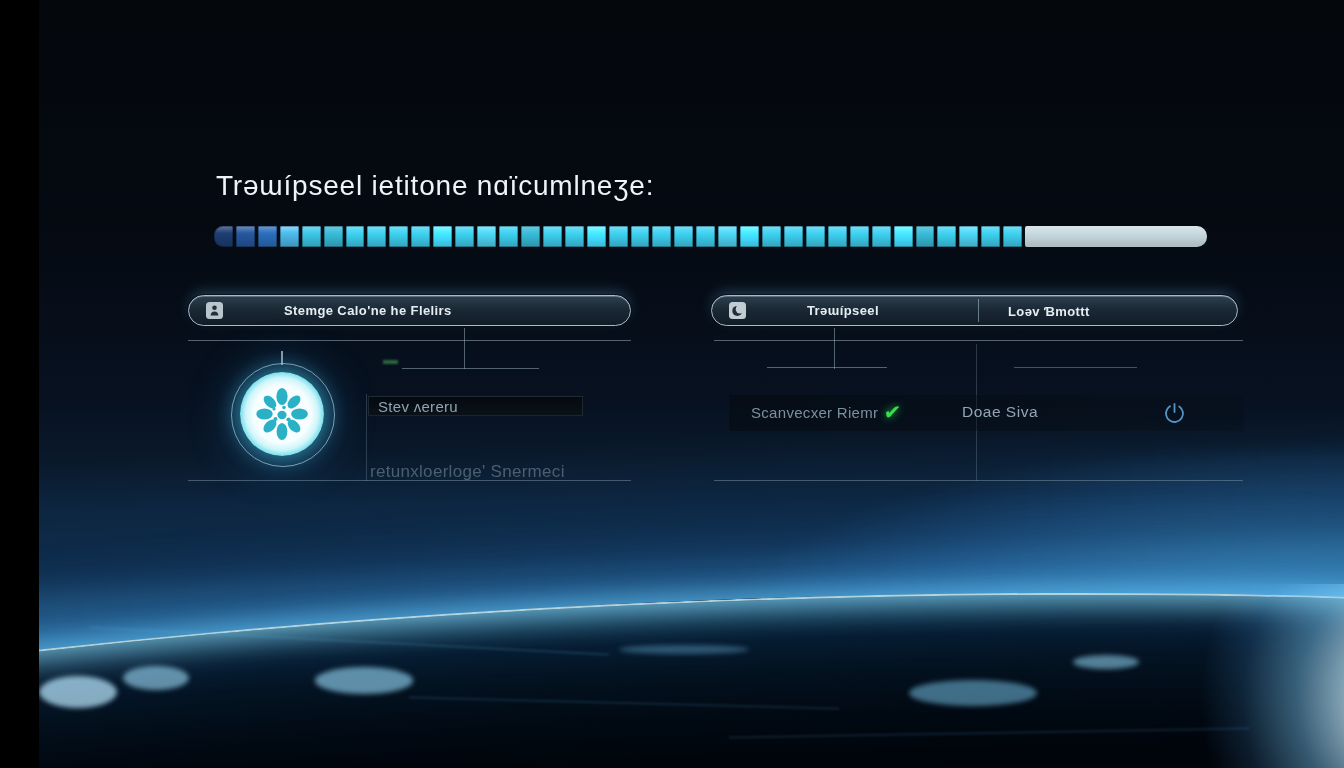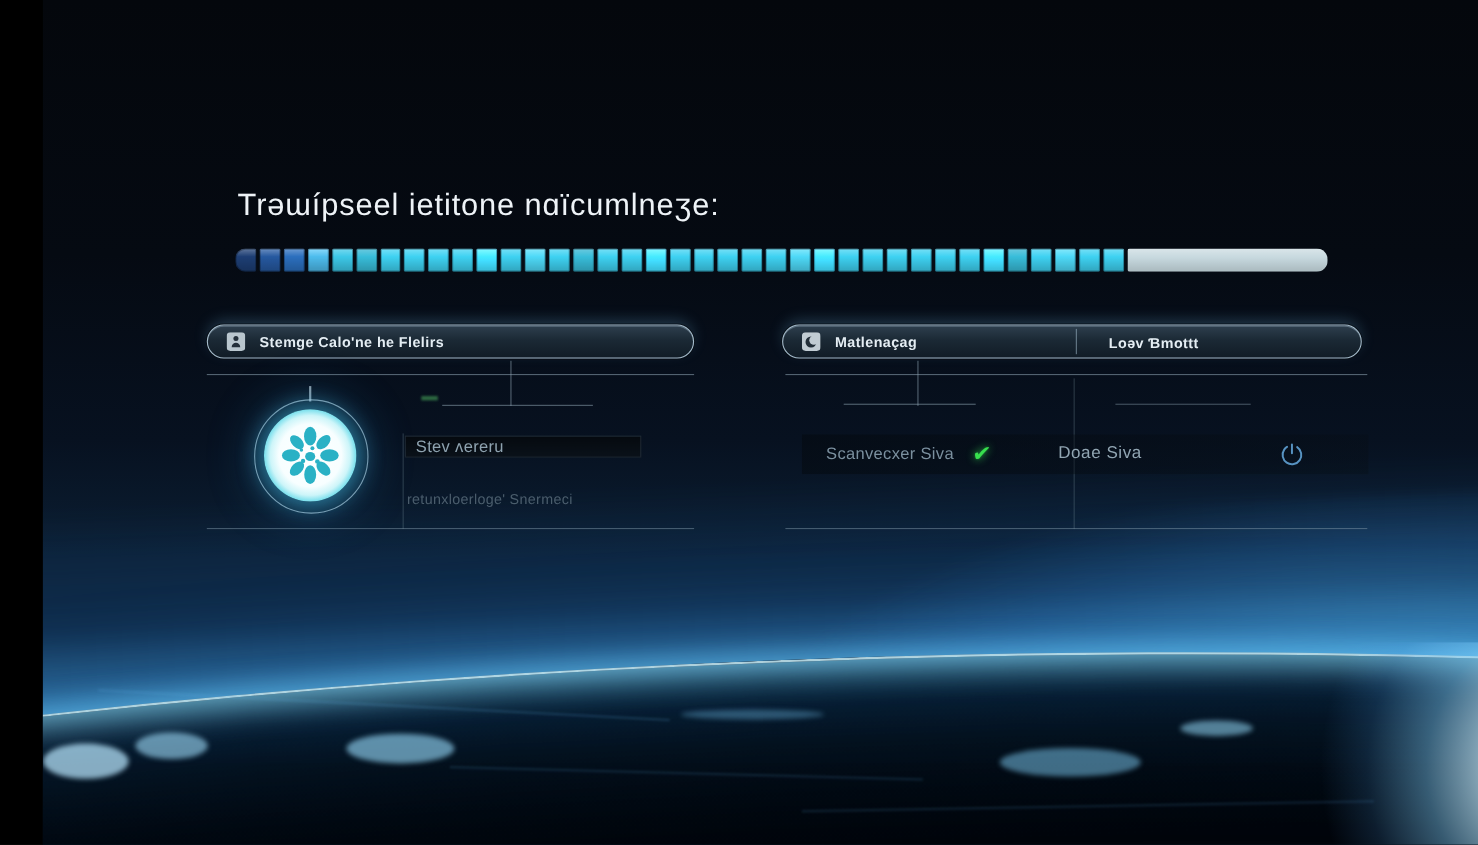--- a/index.html
+++ b/index.html
@@ -49,21 +49,21 @@
   .seg:first-child{border-radius:9px 2px 2px 9px;}
   .seg:nth-child(7n+4){filter:brightness(1.12);}
   .seg:nth-child(9n+6){filter:brightness(.9);}
   .seg:nth-child(11n+2){filter:brightness(1.05) saturate(.9);}
   .progress-track{flex:1;margin-left:3px;border-radius:2px 10px 10px 2px;
     background-image:linear-gradient(180deg,rgba(255,255,255,.35),rgba(255,255,255,0) 40%,rgba(0,0,0,.12) 90%);}
   
   .hdr{position:absolute;height:31px;border-radius:17px;border:1px solid #a6bccb;box-sizing:border-box;
     background:linear-gradient(180deg,#2e3f4e 0%,#1b2935 45%,#111c26 100%);
     display:flex;align-items:center;z-index:5;cursor:pointer;
-    box-shadow:0 0 0 1px rgba(8,15,22,.85),0 -5px 14px -2px rgba(120,190,235,.28),inset 0 1px 0 rgba(195,222,240,.3);}
+    box-shadow:0 0 0 1px rgba(8,15,22,.85),0 -5px 14px -2px rgba(120,190,235,.28),inset 0 1px 0 rgba(195,222,240,.3);gap:48px;}
   .hdr.left{left:149px;top:295px;width:443px;}
   .hdr.right{left:672px;top:295px;width:527px;}
   .hdr-icon{margin:0 13px 0 17px;flex:0 0 auto;display:block;}
   .hdr-label{font-size:13px;font-weight:bold;color:#e4edf3;letter-spacing:.4px;}
   .hdr-divider{position:absolute;left:266px;top:3px;bottom:3px;width:1px;background:rgba(170,195,212,.55);}
   .hdr-label2{position:absolute;left:296px;top:8px;font-size:13px;font-weight:bold;color:#e4edf3;letter-spacing:.4px;}
   
   .hline,.vline{position:absolute;z-index:4;background:rgba(145,168,182,.55);}
   .hline{height:1px;} .vline{width:1px;}
   .h1L{left:149px;top:340px;width:443px;}
@@ -85,21 +85,21 @@
   .orb-tick{position:absolute;left:242px;top:351px;width:2px;height:14px;
     background:rgba(215,232,242,.65);z-index:5;}
   .orb{position:absolute;left:201px;top:372px;width:84px;height:84px;border-radius:50%;z-index:5;
     background:radial-gradient(circle,#ffffff 0%,#f7feff 48%,#cdf5f9 61%,#62d9e9 73%,#1d93ac 82%,rgba(10,60,85,.55) 90%,rgba(5,25,40,0) 97%);
     box-shadow:0 0 20px 4px rgba(70,190,225,.55),0 0 42px 12px rgba(40,130,190,.3);
     display:flex;align-items:center;justify-content:center;}
   .input-box{position:absolute;left:329px;top:396px;width:215px;height:20px;z-index:5;box-sizing:border-box;
     background:linear-gradient(180deg,rgba(5,9,14,.93),rgba(10,17,24,.9));
     border:1px solid rgba(70,90,105,.35);display:flex;align-items:center;padding-left:9px;cursor:text;}
   .input-text{font-size:15px;color:#8fa3b0;letter-spacing:.3px;}
-  .subtext{position:absolute;left:331px;top:446px;font-size:13px;z-index:5;
+  .subtext{position:absolute;left:331px;top:462px;font-size:17px;z-index:5;
     color:rgba(128,148,160,.55);letter-spacing:.3px;}
   
   .row-band{position:absolute;left:690px;top:395px;width:515px;height:36px;z-index:4;
     background:linear-gradient(90deg,rgba(3,8,13,.5),rgba(6,12,18,.3));}
   .status-label{position:absolute;left:22px;top:9px;font-size:15px;color:#7b909f;letter-spacing:.3px;}
   .check{position:absolute;left:155px;top:5px;font-size:20px;color:#38df4e;transform:skewX(-6deg);
     text-shadow:0 0 8px rgba(60,230,90,.9),0 0 2px rgba(20,120,40,.9);}
   .value-label{position:absolute;left:233px;top:8px;font-size:15.5px;color:#91a5b2;letter-spacing:.5px;}
   .power-btn{position:absolute;left:432px;top:4px;width:27px;height:27px;cursor:pointer;}
   
@@ -178,21 +178,21 @@
     </svg>
     <span class="hdr-label">Stemge Calo'ne he Flelirs</span>
   </div>
 
   <div class="hdr right">
     <svg class="hdr-icon" width="17" height="17">
       <rect width="17" height="17" rx="3.5" fill="#c1ccd3"></rect>
       <circle cx="8.3" cy="8.9" r="5" fill="#222e38"></circle>
       <circle cx="10.9" cy="7.3" r="4.2" fill="#c1ccd3"></circle>
     </svg>
-    <span class="hdr-label">Matlenaçag</span>
+    <span class="hdr-label">Trəɯípseel</span>
     <span class="hdr-divider"></span>
     <span class="hdr-label2">Loəv Ɓmottt</span>
   </div>
 
   <div class="hline h1L"></div>
   <div class="hline h1R"></div>
   <div class="hline hbL"></div>
   <div class="hline hbR"></div>
   <div class="hline sL"></div>
   <div class="hline sR1"></div>
@@ -223,21 +223,21 @@
         <circle cx="24" cy="27" r="1.6"></circle>
       </g>
     </svg>
   </div>
   <div class="input-box">
     <span class="input-text">Stev ʌereru</span>
   </div>
   <div class="subtext">retunxloerloge' Snermeci</div>
 
   <div class="row-band">
-    <span class="status-label">Scanvecxer Siva</span>
+    <span class="status-label">Scanvecxer Riemr</span>
     <span class="check">✔</span>
     <span class="value-label">Doae Siva</span>
     <span class="power-btn">
       <svg width="27" height="27" viewBox="0 0 27 27">
         <circle cx="13.5" cy="14.5" r="8.5" fill="none" stroke="#5793c2" stroke-width="1.8" stroke-dasharray="43.4 10" transform="rotate(-56 13.5 14.5)" stroke-linecap="round"></circle>
         <line x1="13.5" y1="5" x2="13.5" y2="13" stroke="#5793c2" stroke-width="1.8" stroke-linecap="round"></line>
       </svg>
     </span>
   </div>
 

